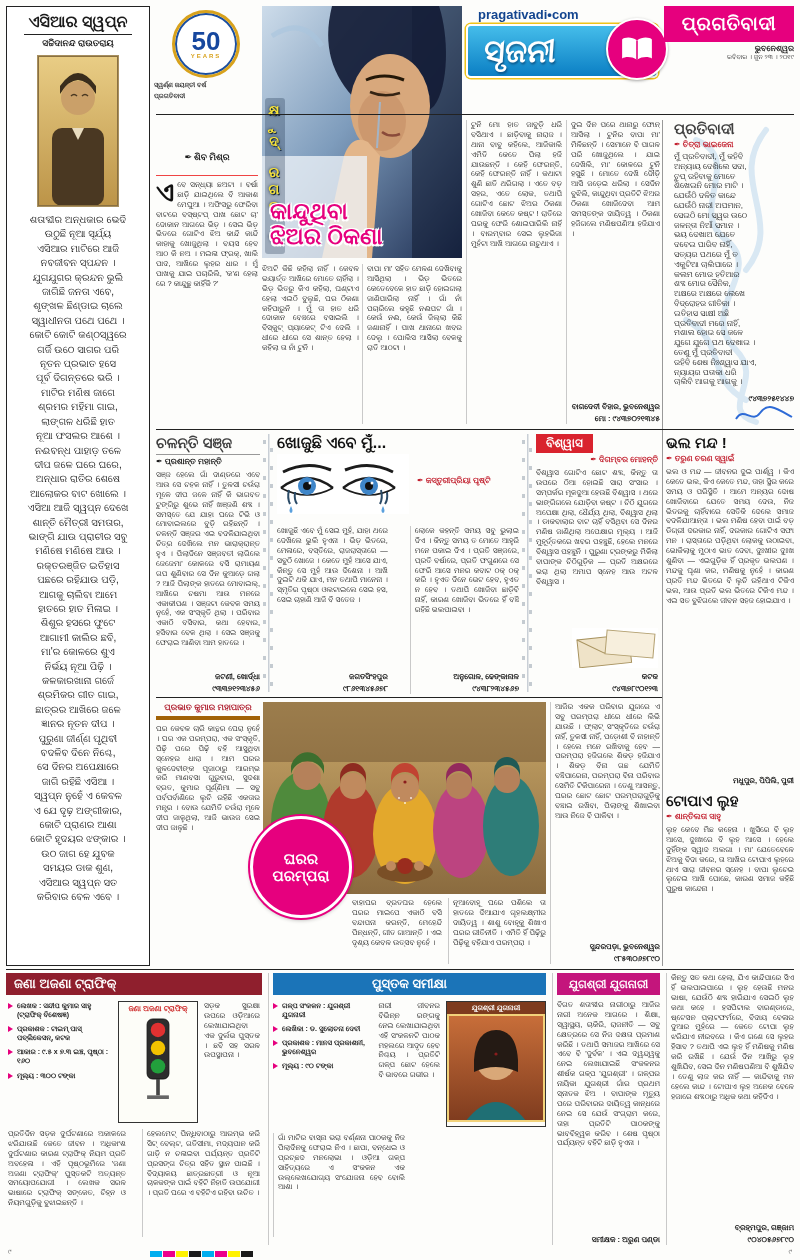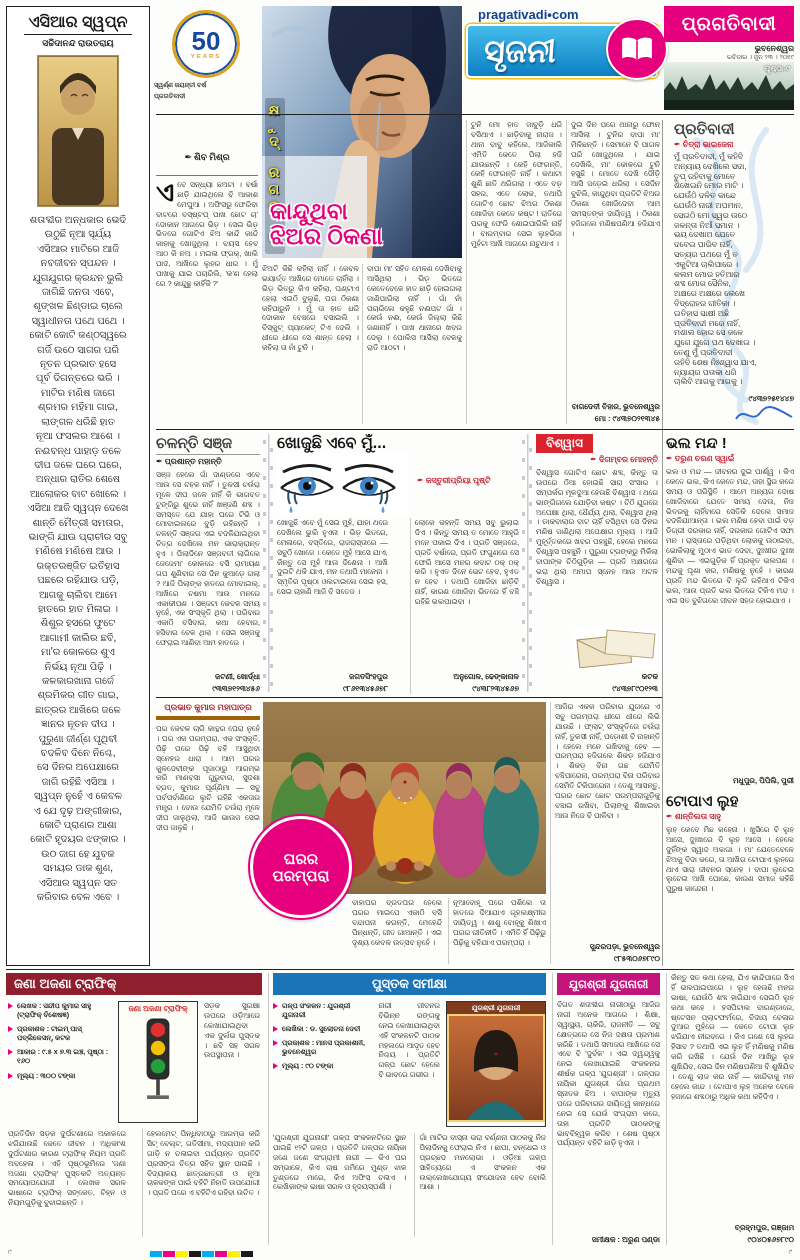--- a/index.html
+++ b/index.html
@@ -217,34 +217,20 @@
   </div>
   <div class="abs srj-circle">
     <svg width="34" height="26" viewBox="0 0 32 24">
       <path d="M16,4 C11,0 4,1 2,3 L2,21 C5,19 11,19 16,22 C21,19 27,19 30,21 L30,3 C28,1 21,0 16,4 Z" fill="#fff"></path>
       <line x1="16" y1="4" x2="16" y2="22" stroke="#e6007e" stroke-width="1.5"></line>
     </svg>
   </div>
   <div class="abs masthead">ପ୍ରଗତିବାଦୀ</div>
   <div class="abs mast-city">ଭୁବନେଶ୍ୱର</div>
   <div class="abs mast-date">ରବିବାର । ଜୁନ ୨୩ । ୨୦୧୯</div>
-  <div class="abs forest">
-    <svg width="130" height="48" viewBox="0 0 130 48" preserveAspectRatio="none">
-      <defs>
-          <linearGradient id="sky" x1="0" y1="0" x2="0" y2="1">
-        <stop offset="0" stop-color="#e8efe9"></stop>
-            <stop offset="1" stop-color="#b9cbbd"></stop>
-          </linearGradient>
-        </defs>
-      <rect width="130" height="28" fill="url(#sky)"></rect>
-      <path d="M0,28 L6,20 L12,28 L18,14 L24,28 L32,22 L38,28 L46,12 L52,28 L60,18 L66,28 L74,15 L80,28 L88,20 L94,28 L102,13 L108,28 L116,19 L122,28 L130,22 L130,48 L0,48 Z" fill="#24382b"></path>
-      <rect y="38" width="130" height="10" fill="#152218"></rect>
-    </svg>
-    <div class="page-label">ପୃଷ୍ଠା-୯</div>
-  </div>
 
   <div class="abs rule" style="left:156px;top:114px;width:638px;"></div>
 
   <div class="abs colflex" style="left:156px;top:120px;width:102px;height:304px;">
     <div class="story-author">
       <span class="pen">✒</span><span>ଶିବ ମିଶ୍ର</span>
     </div>
     <div class="grow p">
       <span class="dropcap">ଏ</span><span>ବେ ସନ୍ଧ୍ୟା ଛଅଟା । ବର୍ଷା ଛାଡ଼ି ଯାଇଥିଲେ ବି ଆକାଶ ମେଘୁଆ । ଅଫିସରୁ ଫେରିବା ବାଟରେ ବସ୍‌ଷ୍ଟପ୍ ପାଖ ଛୋଟ ଚା' ଦୋକାନ ଆଗରେ ଭିଡ଼ । ସେଇ ଭିଡ଼ ଭିତରେ ଗୋଟିଏ ଝିଅ କାନ୍ଦି କାନ୍ଦି କାହାକୁ ଖୋଜୁଥିଲା । ବୟସ ହେବ ଆଠ କି ନଅ । ମଇଳା ଫ୍ରକ୍, ଖାଲି ପାଦ, ଆଖିରେ ଲୁହର ଧାର । ମୁଁ ପାଖକୁ ଯାଇ ପଚାରିଲି, 'କ'ଣ ହେଲା ରେ ? କାନ୍ଦୁଛୁ କାହିଁକି ?'</span>
     </div>
@@ -348,21 +334,21 @@
         <circle cx="92" cy="32" r="9" fill="#3f86c9"></circle>
           <circle cx="92" cy="32" r="4" fill="#101010"></circle>
           <circle cx="95" cy="29" r="1.5" fill="#fff"></circle>
         <path d="M14,52 q3,6 0,7 q-3,-1 0,-7" fill="#5aa0dd"></path>
         <path d="M106,52 q3,6 0,7 q-3,-1 0,-7" fill="#5aa0dd"></path>
       </svg>
       <div class="byline red" style="margin-top:22px;">
         <span class="pen">✒</span><span>କସ୍ତୁରୀପ୍ରିୟା ପୃଷ୍ଟି</span>
       </div>
     </div>
-    <div style="display:flex;flex:1;min-height:0;gap:22px;margin-top:4px;">
+    <div style="display:flex;flex:1;min-height:0;gap:22px;margin-top:12px;">
       <div class="colflex" style="width:116px;">
         <div class="grow p">ଖୋଜୁଛି ଏବେ ମୁଁ ସେଇ ମୁହଁ, ଯାହା ଥରେ ଦେଖିଲେ ଭୁଲି ହୁଏନା । ଭିଡ଼ ଭିତରେ, ମେଳାରେ, ବସ୍ତିରେ, ରାଜରାସ୍ତାରେ — ସବୁଠି ଖୋଜେ । କେତେ ମୁହଁ ଆସେ ଯାଏ, କିନ୍ତୁ ସେ ମୁହଁ ଆଉ ଦିଶେନା । ଆଖି ଦୁଇଟି ଥକି ଯାଏ, ମନ ତଥାପି ମାନେନା । ସ୍ମୃତିର ପୃଷ୍ଠା ଓଲଟାଇଲେ ସେଇ ହସ, ସେଇ ଚାହାଣି ଆଜି ବି ସତେଜ ।</div>
         <div class="sign">ଜଗତସିଂହପୁର</div>
         <div class="sign">୯୮୬୧୩୪୫୬୭୮</div>
       </div>
       <div class="colflex hair" style="width:114px;">
         <div class="grow p">ଲୋକେ କହନ୍ତି ସମୟ ସବୁ ଭୁଲାଇ ଦିଏ । କିନ୍ତୁ ସମୟ ତ ମୋତେ ଆହୁରି ମନେ ପକାଇ ଦିଏ । ପ୍ରତି ସଞ୍ଜରେ, ପ୍ରତି ବର୍ଷାରେ, ପ୍ରତି ଫଗୁଣରେ ସେ ଫେରି ଆସେ ମନର କବାଟ ଠକ୍ ଠକ୍ କରି । ହୁଏତ ଦିନେ ଭେଟ ହେବ, ହୁଏତ ନ ହେବ । ତଥାପି ଖୋଜିବା ଛାଡ଼ିବି ନାହିଁ, କାରଣ ଖୋଜିବା ଭିତରେ ହିଁ ବଞ୍ଚି ରହିଛି ଭଲପାଇବା ।</div>
         <div class="sign">ଅନୁଗୋଳ, ଢେଙ୍କାନାଳ</div>
         <div class="sign">୯୪୩୮୨୩୪୫୬୭</div>
       </div>
@@ -520,21 +506,20 @@
           <rect width="98" height="108" fill="url(#cbg)"></rect>
           <circle cx="49" cy="46" r="20" fill="#d9a878"></circle>
           <path d="M27,46 Q29,16 49,16 Q69,16 71,46 L71,58 Q49,48 27,58 Z" fill="#241a14"></path>
           <circle cx="49" cy="40" r="1.6" fill="#8a1d1d"></circle>
           <path d="M18,108 Q49,68 80,108 Z" fill="#1f6f74"></path>
           <rect x="1" y="1" width="96" height="106" fill="none" stroke="#f2d27a" stroke-width="2"></rect>
         </svg>
       </div>
     </div>
     <div style="display:flex;gap:8px;padding:6px 0 0 0;">
-      <div class="p" style="width:134px;height:104px;overflow:hidden;">'ଯୁଗଶ୍ରୀ ଯୁଗନାରୀ' ଗଳ୍ପ ସଂକଳନଟିରେ ସ୍ଥାନ ପାଇଛି ୧୨ଟି ଗଳ୍ପ । ପ୍ରତିଟି ଗଳ୍ପର ନାୟିକା ଜଣେ ଜଣେ ସଂଗ୍ରାମୀ ନାରୀ — କିଏ ଘର ସମ୍ଭାଳେ, କିଏ ଚାଷ ଜମିରେ ମୁଣ୍ଡ ଝାଳ ତୁଣ୍ଡରେ ମାରେ, କିଏ ଅଫିସ ଚଳାଏ । ଲେଖିକାଙ୍କ ଭାଷା ସରଳ ଓ ହୃଦୟସ୍ପର୍ଶୀ ।</div>
       <div class="p hair" style="width:132px;height:104px;overflow:hidden;">ଗାଁ ମାଟିର ବାସ୍ନା ଭରା ବର୍ଣ୍ଣନା ପାଠକକୁ ନିଜ ପିଲାଦିନକୁ ଫେରାଇ ନିଏ । ଛାପା, ବନ୍ଧେଇ ଓ ପ୍ରଚ୍ଛଦ ମନଲୋଭା । ଓଡ଼ିଆ ଗଳ୍ପ ସାହିତ୍ୟରେ ଏ ସଂକଳନ ଏକ ଉଲ୍ଲେଖଯୋଗ୍ୟ ସଂଯୋଜନା ହେବ ବୋଲି ଆଶା ।</div>
     </div>
   </div>
 
   <div class="abs colflex hair" style="left:552px;top:973px;width:108px;height:272px;">
     <div class="bar pink">ଯୁଗଶ୍ରୀ ଯୁଗନାରୀ</div>
     <div class="grow p" style="margin-top:5px;">ବିଗତ ଶତାବ୍ଦୀର ନାରୀଠାରୁ ଆଜିର ନାରୀ ଅନେକ ଆଗରେ । ଶିକ୍ଷା, ସ୍ୱାସ୍ଥ୍ୟ, ଚାକିରି, ରାଜନୀତି — ସବୁ କ୍ଷେତ୍ରରେ ସେ ନିଜ ଦକ୍ଷତା ପ୍ରମାଣ କରିଛି । ତଥାପି ସମାଜର ଆଖିରେ ସେ ଏବେ ବି 'ଦୁର୍ବଳ' । ଏଇ ଦ୍ୱନ୍ଦ୍ୱକୁ ନେଇ ଲେଖାଯାଇଛି ସଂକଳନର ଶୀର୍ଷକ ଗଳ୍ପ 'ଯୁଗଶ୍ରୀ' । ଗଳ୍ପର ନାୟିକା ଯୁଗଶ୍ରୀ ଗାଁର ପ୍ରଥମ ସ୍ନାତକ ଝିଅ । ବାପାଙ୍କ ମୃତ୍ୟୁ ପରେ ପରିବାରର ଦାୟିତ୍ୱ କାନ୍ଧରେ ନେଇ ସେ ଯେଉଁ ସଂଗ୍ରାମ କରେ, ତାହା ପ୍ରତିଟି ପାଠକଙ୍କୁ ଭାବବିହ୍ୱଳ କରିବ । ଶେଷ ପୃଷ୍ଠା ପର୍ଯ୍ୟନ୍ତ ବହିଟି ଛାଡ଼ି ହୁଏନା ।</div>
     <div class="sign">ସମୀକ୍ଷକ : ଅରୁଣ ପଣ୍ଡା</div>
   </div>
 

